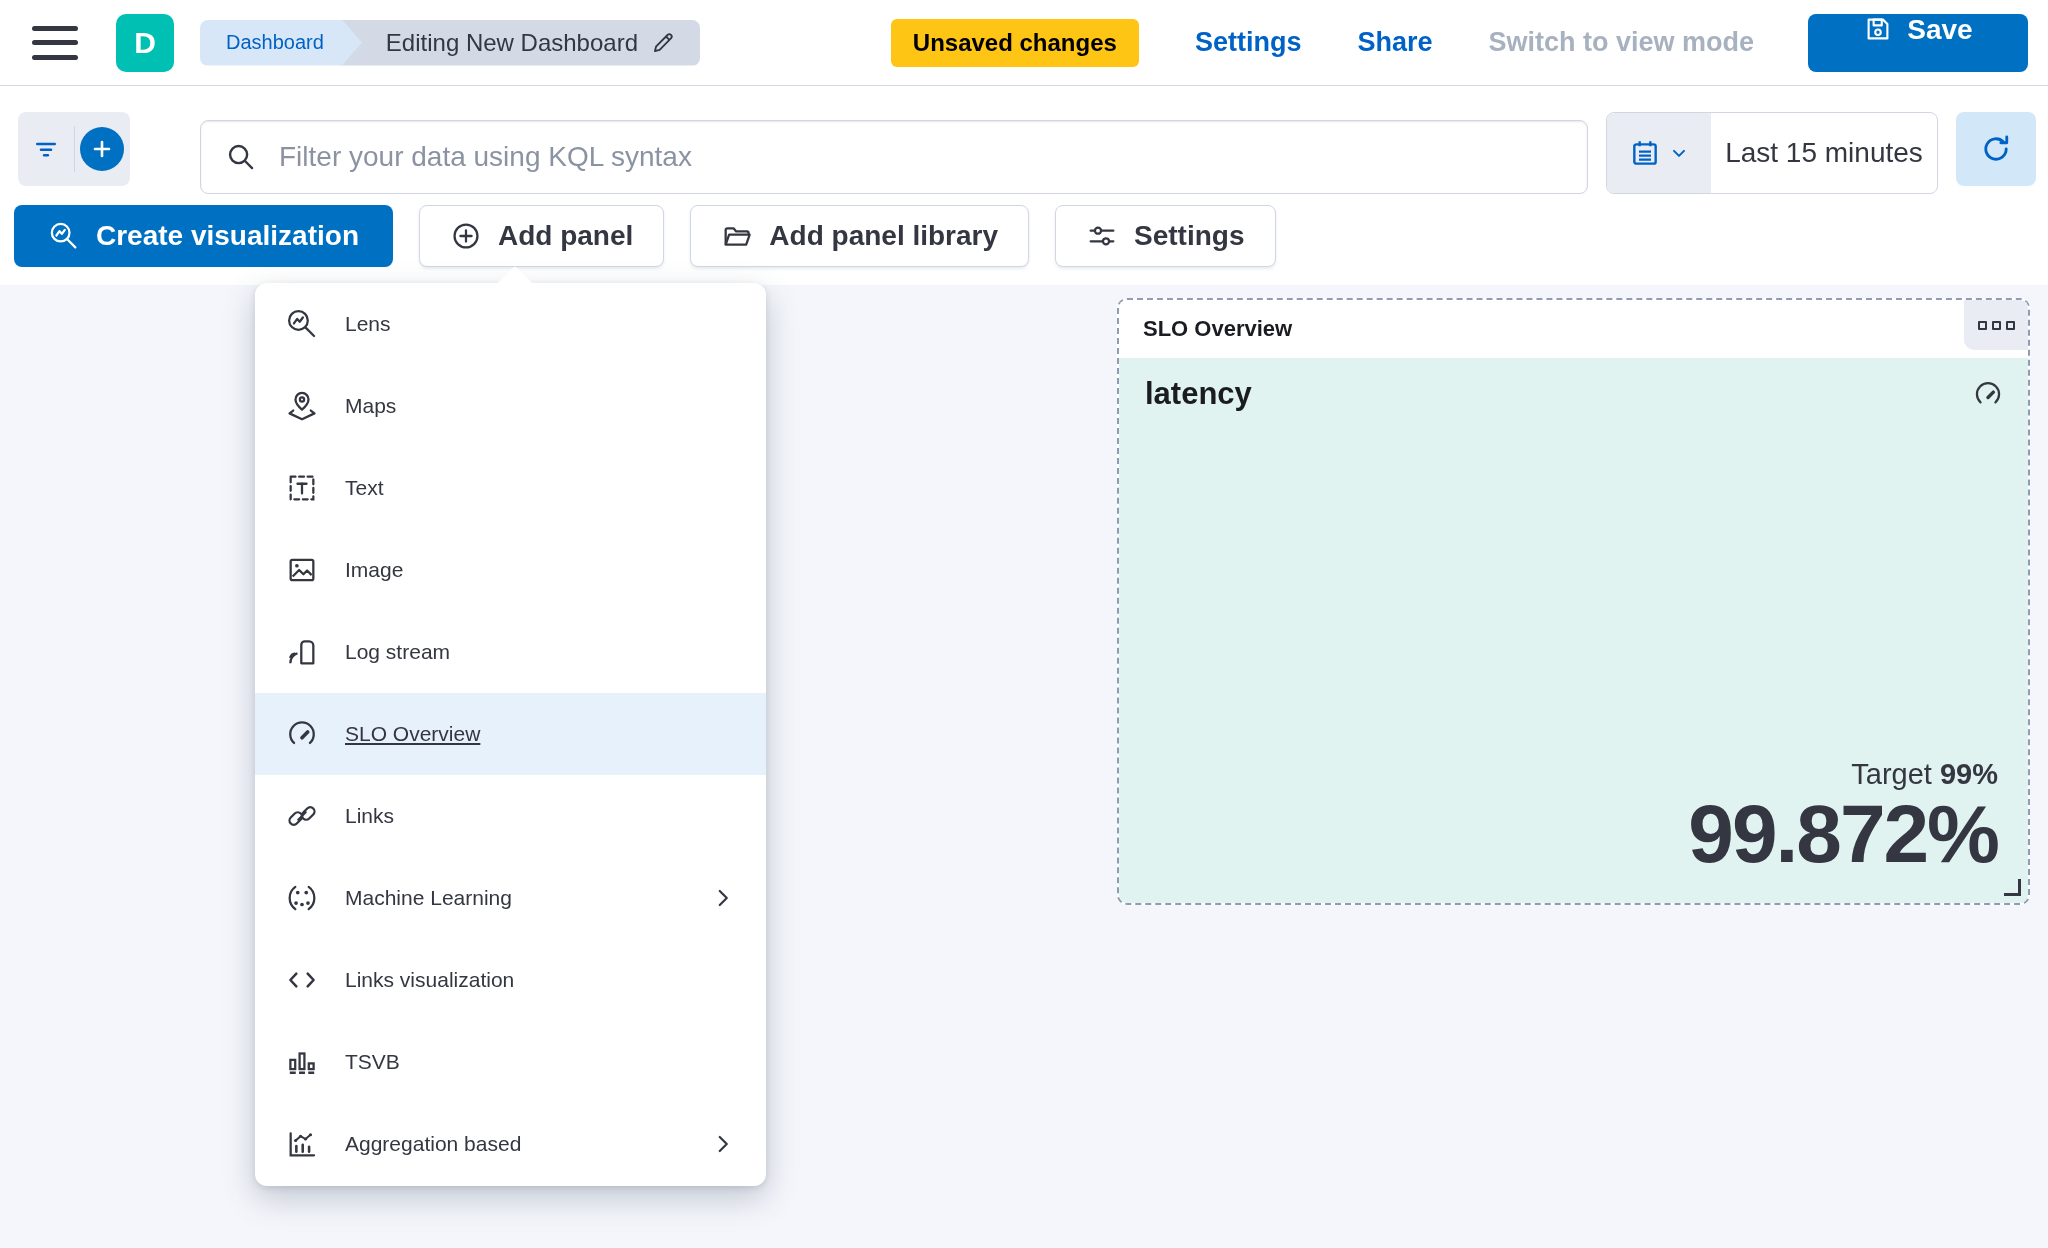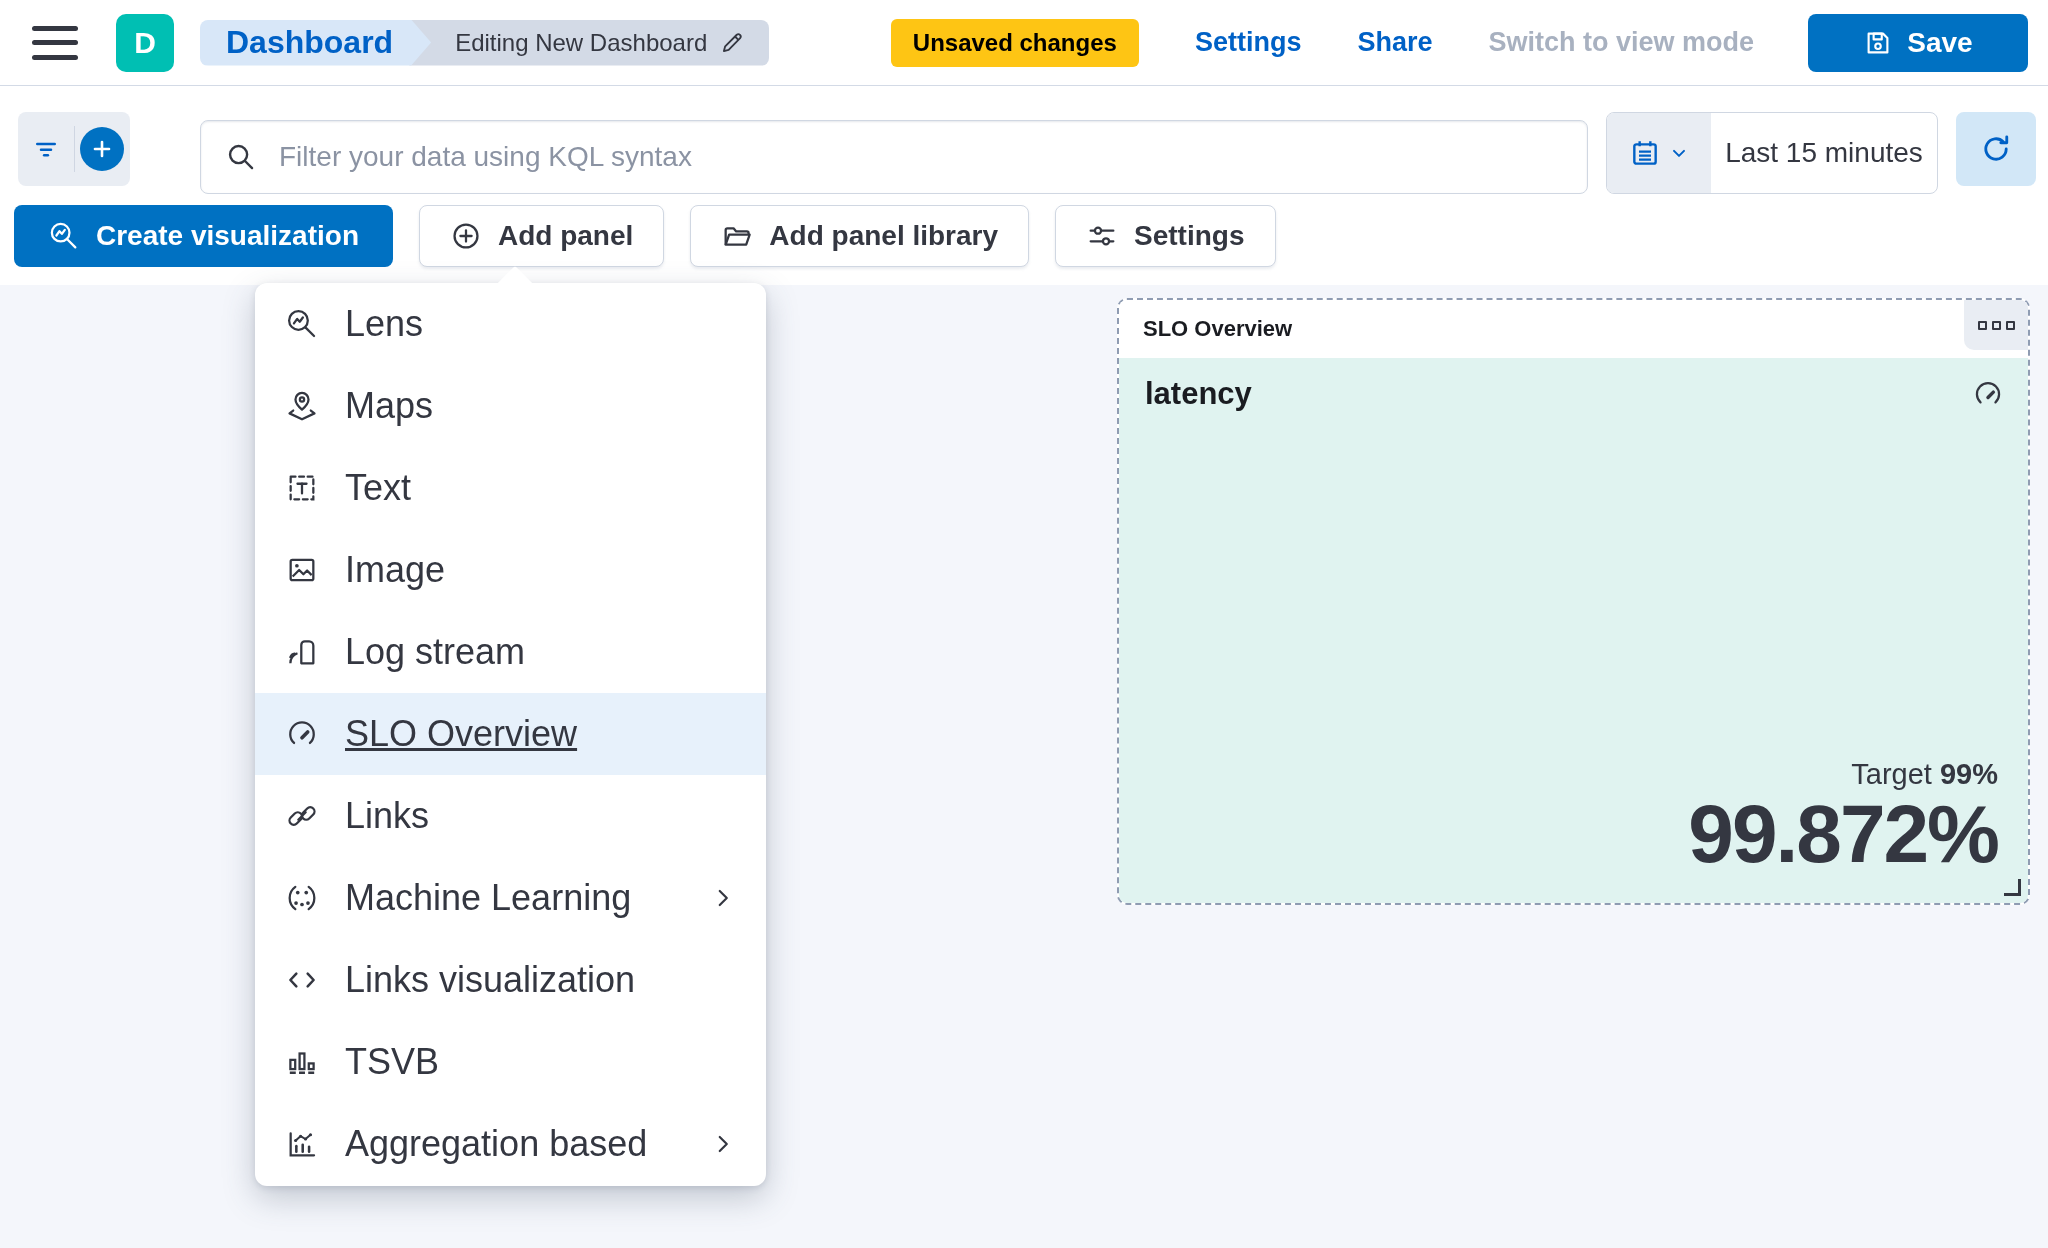--- a/index.html
+++ b/index.html
@@ -19,41 +19,41 @@
   .hamburger { margin-left:32px; width:46px; height:34px; display:flex; flex-direction:column; justify-content:space-between; cursor:pointer; }
   .hamburger span { display:block; height:5px; border-radius:2.5px; background:#343741; }
   .logo {
     margin-left:38px; width:58px; height:58px; border-radius:10px;
     background:#00bfb3; color:#fff; font-weight:700; font-size:30px;
     display:flex; align-items:center; justify-content:center;
   }
   .breadcrumbs { display:flex; align-items:center; margin-left:26px; height:46px; }
   .crumb-first {
     position:relative; z-index:2; height:46px; display:flex; align-items:center;
-    background:#d8e7f8; color:#0061c6; font-size:32px; font-weight:700;
+    background:#d8e7f8; color:#0061c6; font-size:20px; font-weight:400;
     padding:0 38px 0 26px; border-radius:8px 0 0 8px;
     clip-path:polygon(0 0, calc(100% - 20px) 0, 100% 50%, calc(100% - 20px) 100%, 0 100%);
   }
   .crumb-last {
     position:relative; z-index:1; height:46px; margin-left:-22px; display:flex; align-items:center; gap:12px;
     background:#d3dae6; color:#343741; font-size:24px; font-weight:500;
     padding:0 24px 0 46px; border-radius:0 8px 8px 0;
     clip-path:polygon(0 0, 100% 0, 100% 100%, 0 100%, 20px 50%);
   }
   .header-right { margin-left:auto; display:flex; align-items:center; }
   .badge-warning {
     background:#fec514; color:#000; font-weight:700; font-size:24px;
     padding:10px 22px; border-radius:6px;
   }
   .hlink { font-size:27px; font-weight:600; color:#0061c6; margin-left:56px; cursor:pointer; }
   .hlink.disabled { color:#a8b1c0; cursor:default; }
   .save-btn {
     margin-left:54px; margin-right:20px; width:220px; height:58px; border:none;
     background:#0071c2; color:#fff; font-weight:600; font-size:28px;
-    font-family:inherit; border-radius:8px; display:flex; align-items:center; justify-content:center; gap:14px; cursor:pointer;
+    font-family:inherit; border-radius:8px; display:flex; align-items:flex-start; justify-content:center; gap:14px; cursor:pointer;
   }
 
   
   .toolbar-zone { position:absolute; left:0; top:87px; width:2048px; height:198px; background:#fff; z-index:15; }
 
   .filter-row { position:absolute; left:0; top:25px; width:2048px; height:74px; }
   .filter-group {
     position:absolute; left:18px; top:0; width:112px; height:74px;
     background:#e9edf3; border-radius:8px; display:flex; align-items:center;
   }
@@ -105,21 +105,21 @@
     position:absolute; left:500px; top:272px; width:30px; height:30px; background:#fff;
     transform:rotate(45deg); z-index:31; border-radius:3px;
   }
   .menu {
     position:absolute; left:255px; top:283px; width:511px; height:903px;
     background:#fff; border-radius:12px; z-index:30;
     box-shadow:0 12px 32px rgba(65,78,101,.28), 0 2px 6px rgba(65,78,101,.15);
     display:flex; flex-direction:column; overflow:hidden;
   }
   .menu-item {
-    height:82px; display:flex; align-items:center; padding:0 30px; gap:26px; cursor:pointer; font-size:36px; color:#343741;
+    height:82px; display:flex; align-items:center; padding:0 30px; gap:26px; cursor:pointer; font-size:21px; color:#343741;
   }
   .menu-item .chev { margin-left:auto; }
   .menu-item.selected { background:#e7f1fb; }
   .menu-item.selected .mi-label { text-decoration:underline; }
 
   
   .slo-panel {
     position:absolute; left:1117px; top:298px; width:913px; height:607px;
     border:2px dashed #8f9cb2; border-radius:10px; background:#fff; z-index:5; overflow:hidden;
     display:flex; flex-direction:column;

